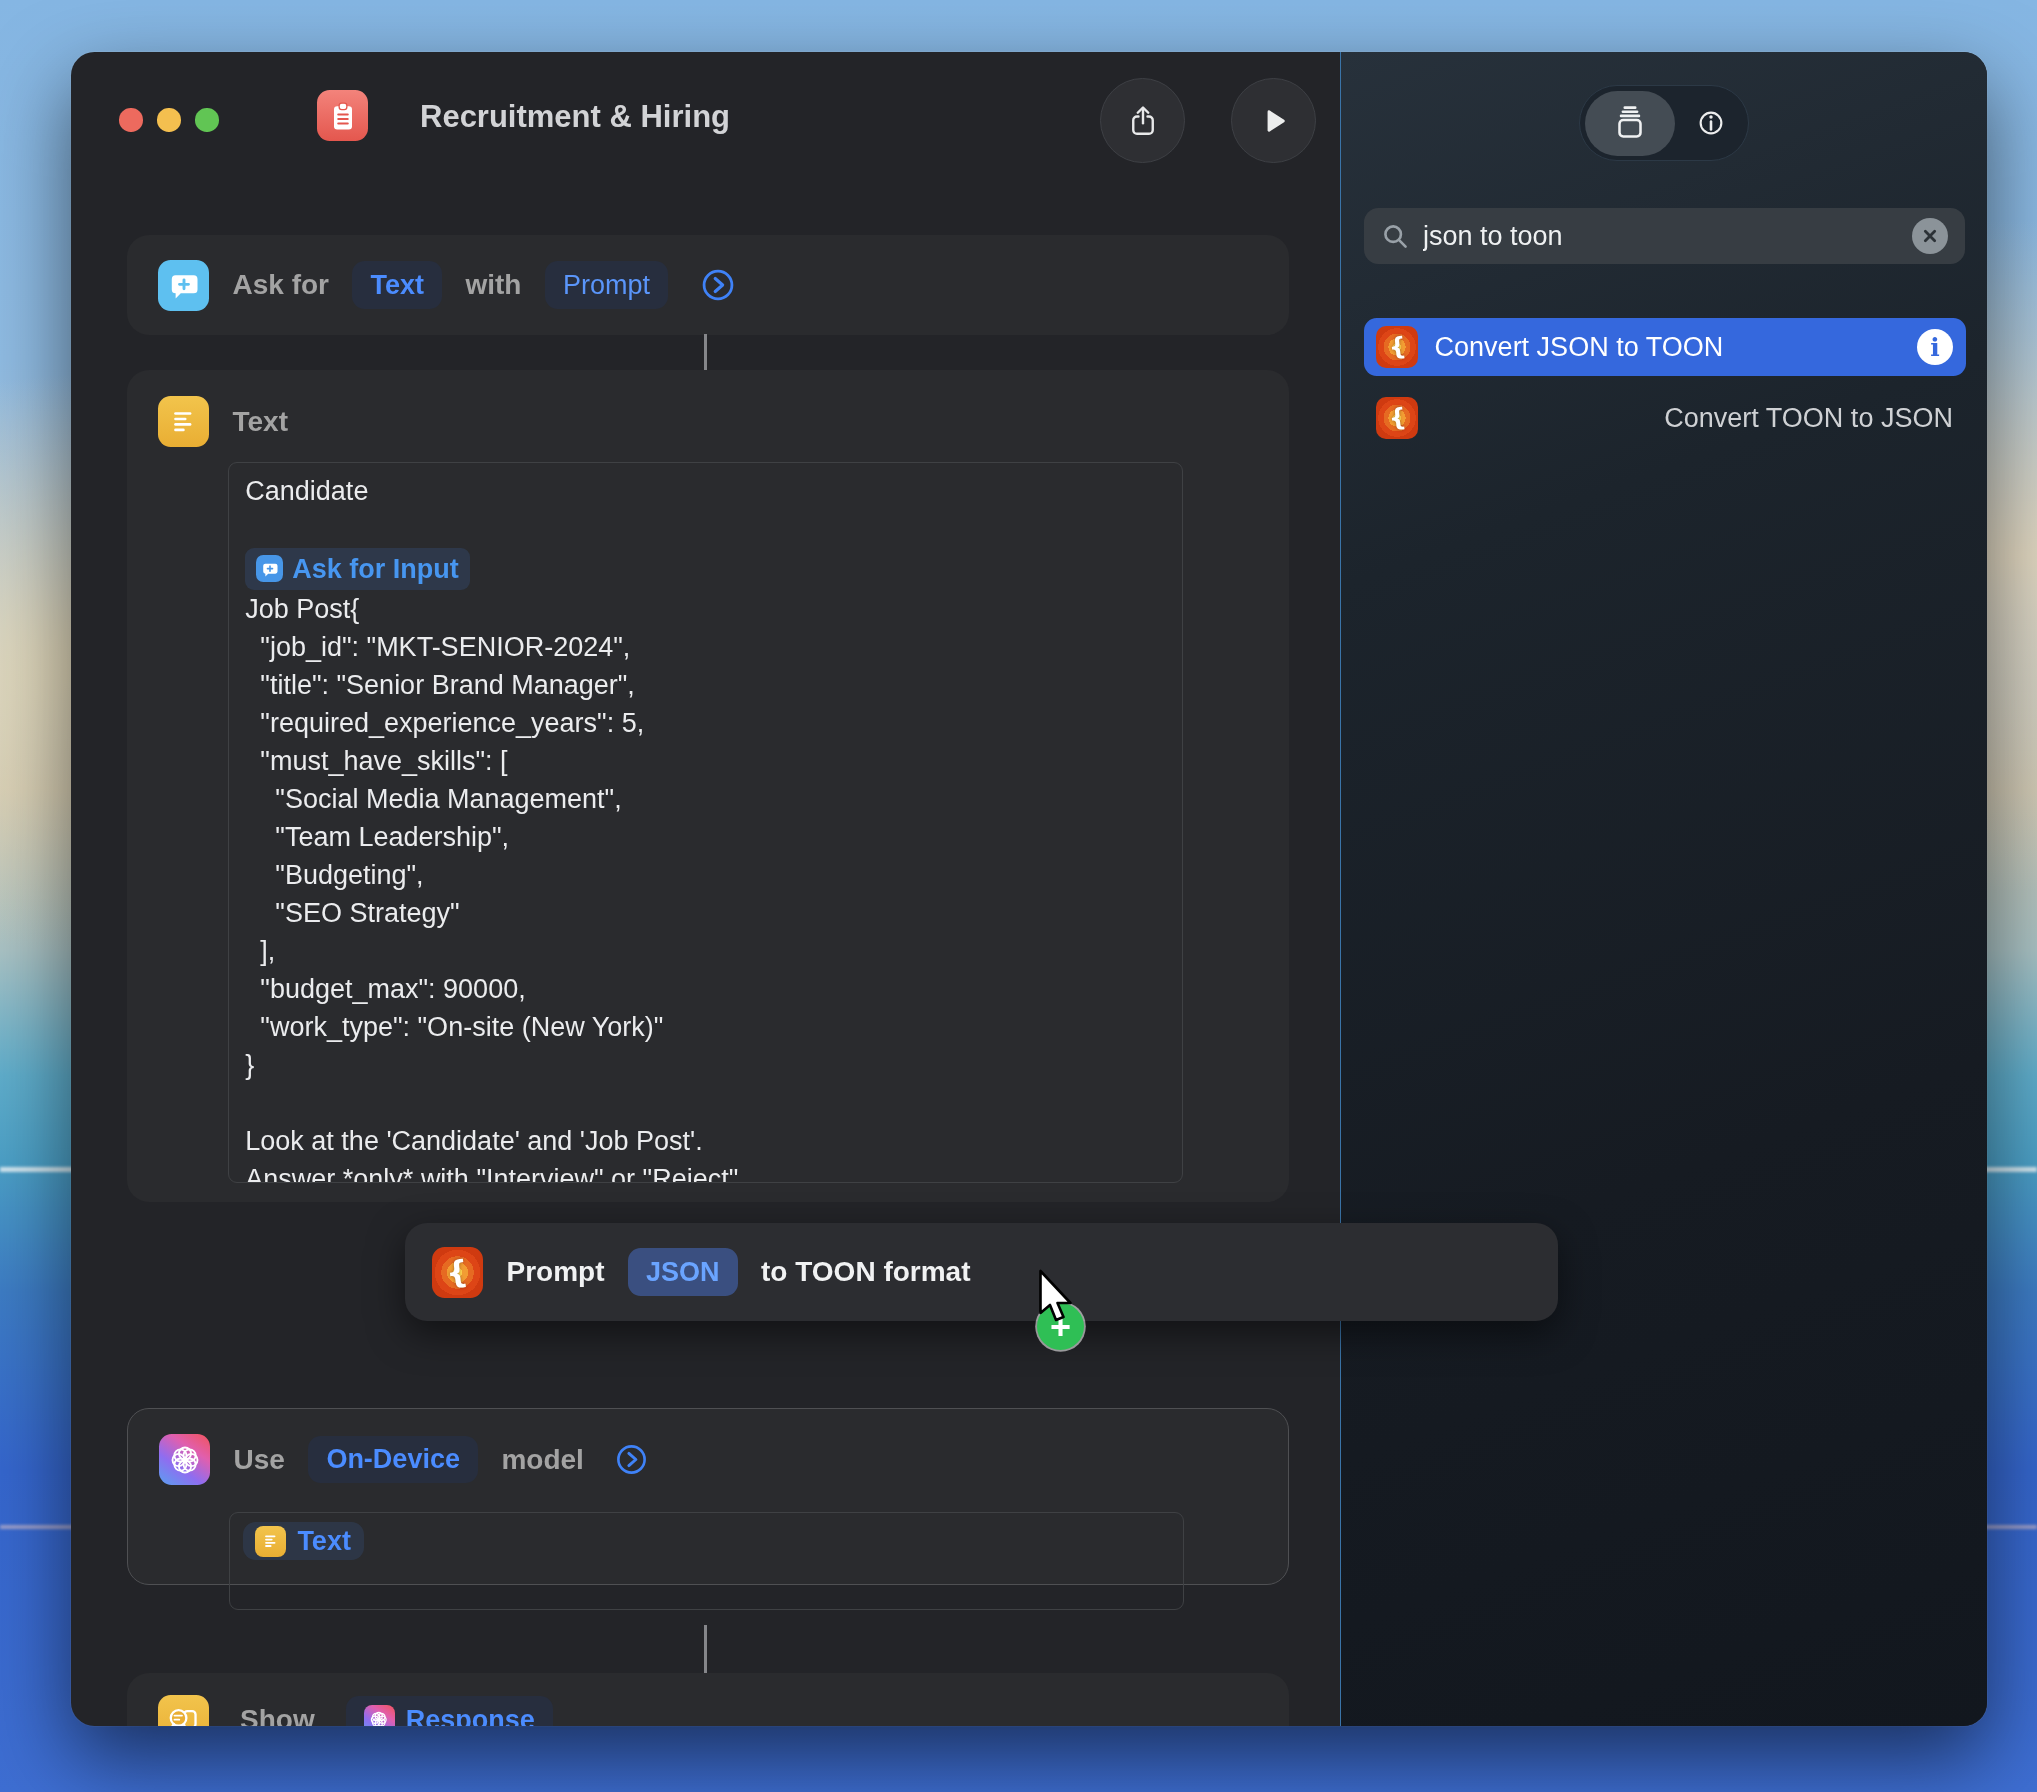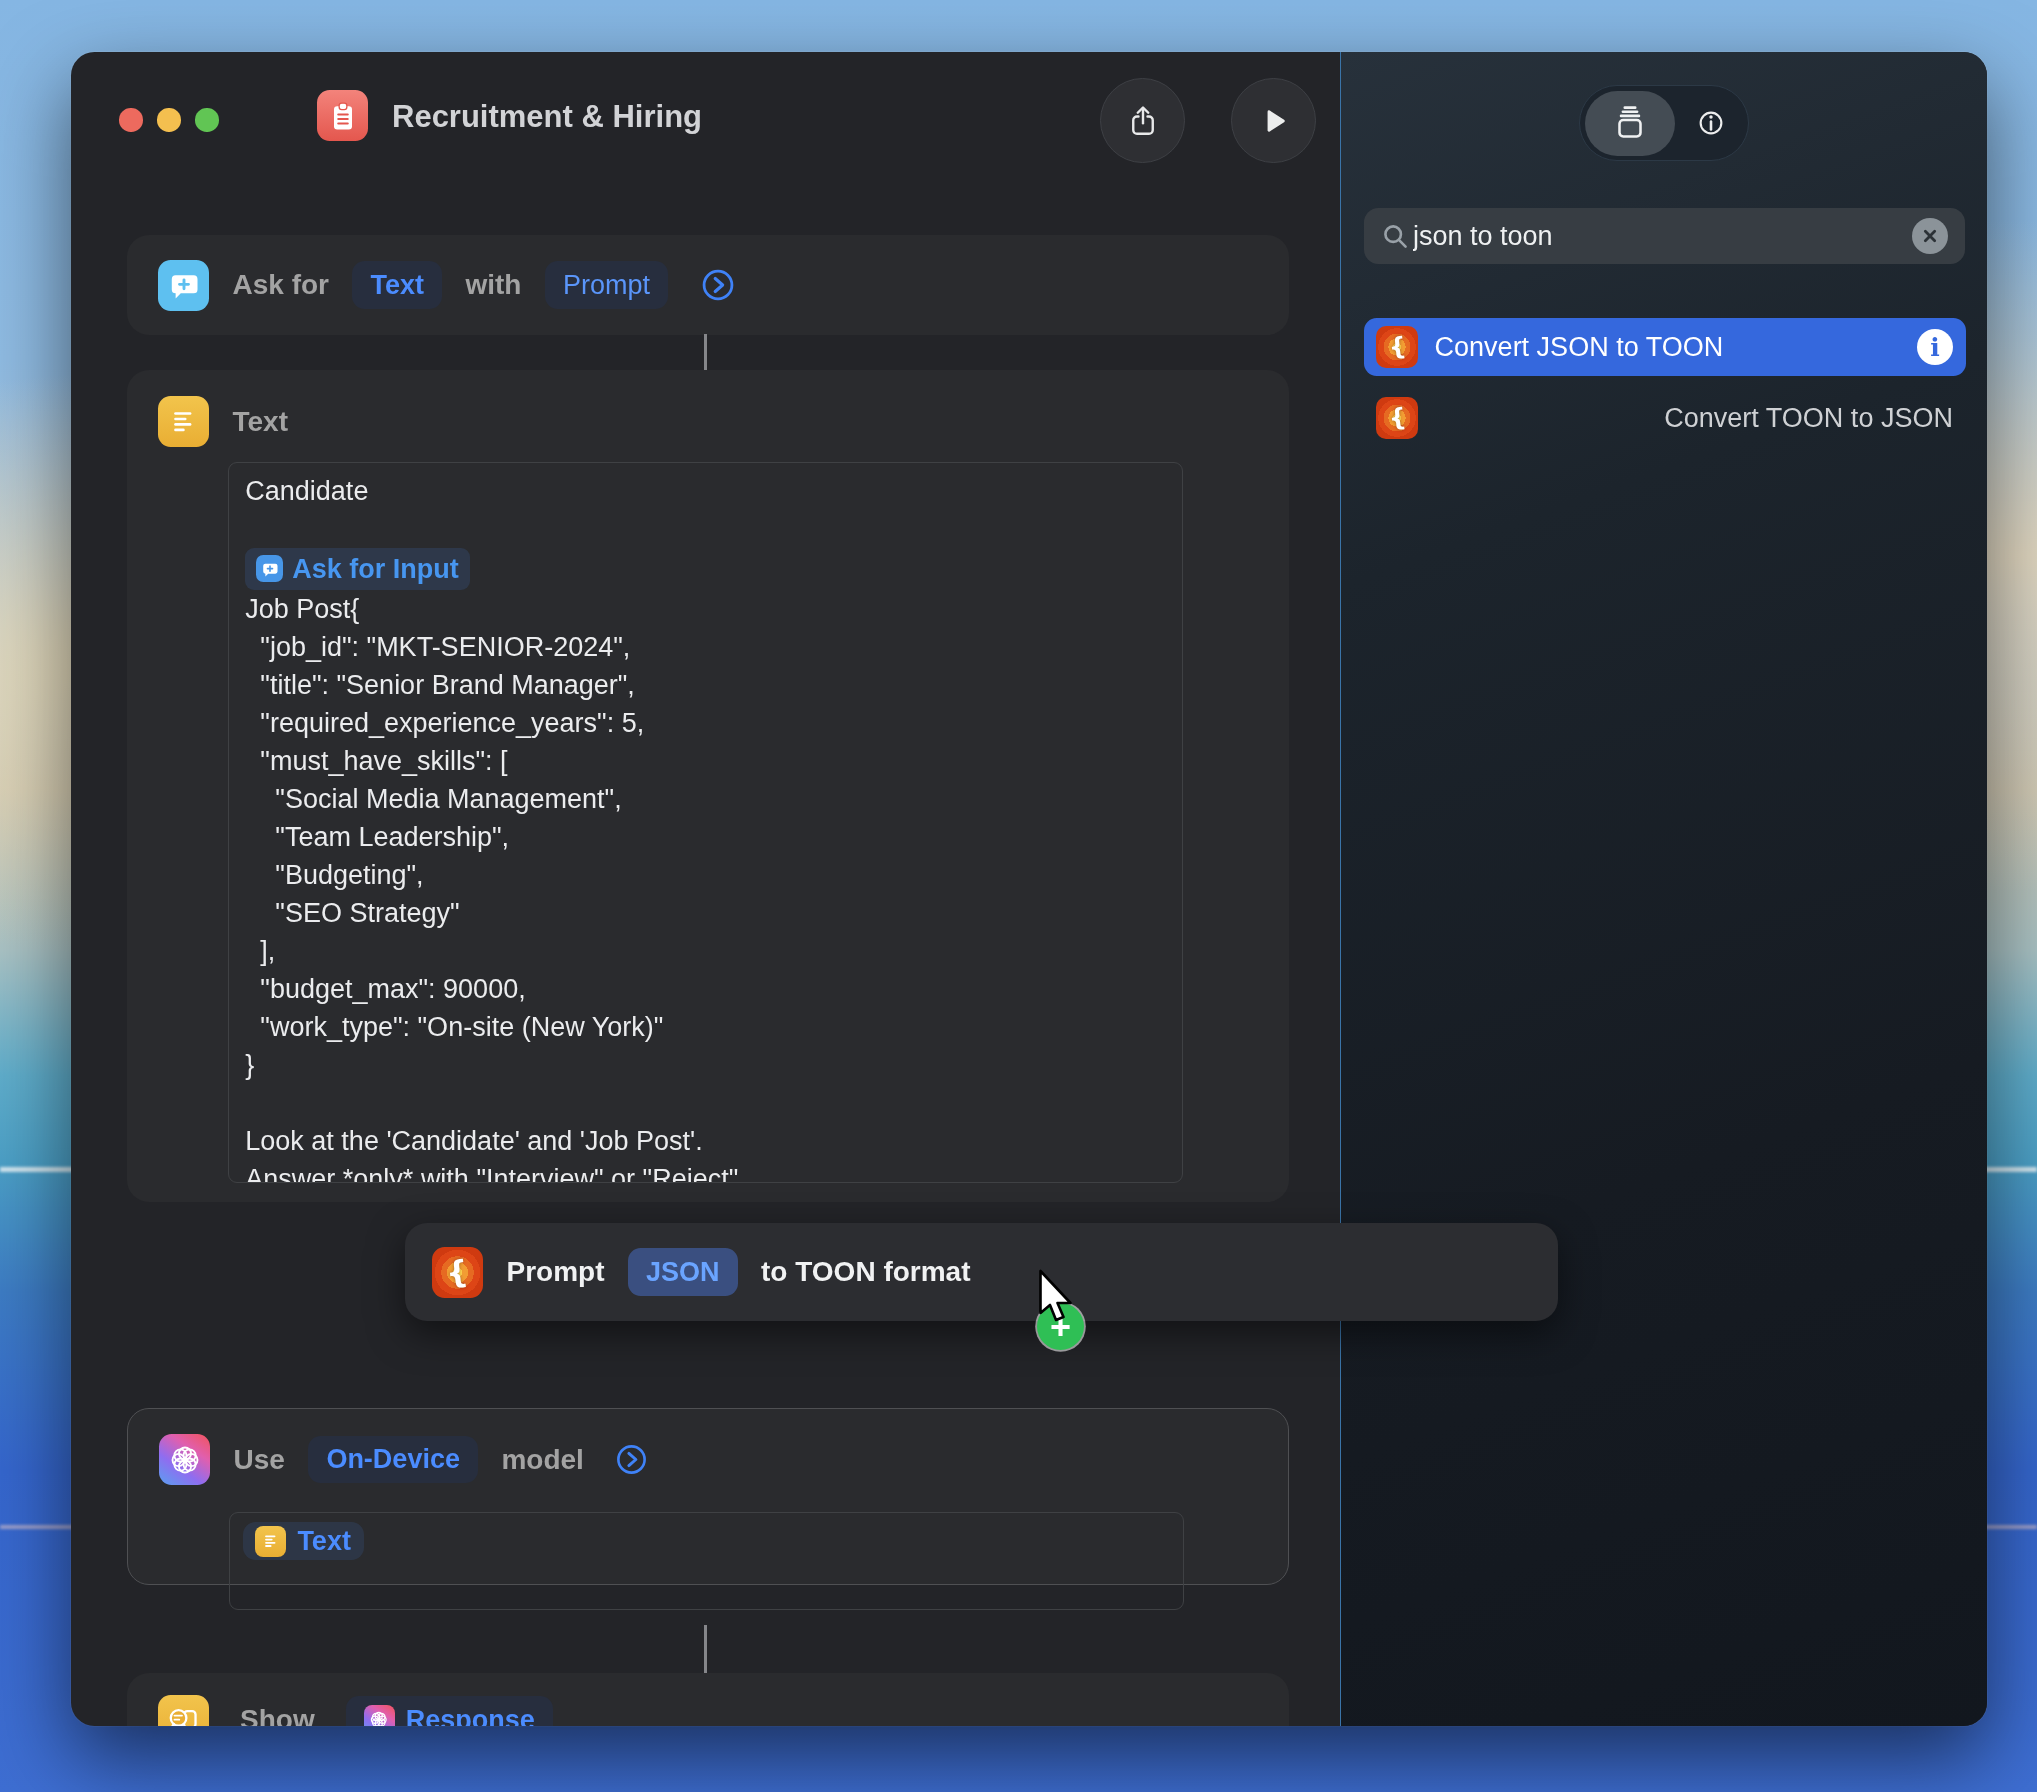--- a/index.html
+++ b/index.html
@@ -31,21 +31,21 @@
   
   .light{position:absolute; width:23.5px; height:23.5px; border-radius:50%;}
   .light.red{left:48px; top:56px; background:#ed6a5e;}
   .light.yellow{left:86px; top:56px; background:#f4bf4f;}
   .light.green{left:124px; top:56px; background:#61c554;}
   .appicon{
     position:absolute; left:246px; top:38px; width:51px; height:51px; border-radius:12.7px;
     background:linear-gradient(180deg,#f3837b,#e4574e);
     display:flex; align-items:center; justify-content:center;
   }
-  .win-title{position:absolute; left:321px; top:47px; font-size:31px; font-weight:700; color:#d2d3d6;}
+  .win-title{position:absolute; left:349px; top:47px; font-size:31px; font-weight:700; color:#d2d3d6;}
   .tb-btn{
     position:absolute; top:26px; width:85px; height:85px; border-radius:50%;
     background:#2e2f33; border:1.8px solid #3e4045;
     display:flex; align-items:center; justify-content:center;
   }
   .tb-btn.share{left:1029px;} .tb-btn.run{left:1160px;}
 
   
   .card{position:absolute; left:56px; width:1162px; background:#2a2b2e; border-radius:22px;}
   .card-ask{top:183px; height:100px;}
@@ -124,21 +124,21 @@
     background:#1c242d; border:1.8px solid #2c3946; display:flex; align-items:center;
   }
   .seg-left{
     width:90px; height:65px; margin-left:4.5px; border-radius:33px; background:#444c54;
     display:flex; align-items:center; justify-content:center;
   }
   .seg-right{flex:1; display:flex; align-items:center; justify-content:center;}
 
   .search{
     position:absolute; left:22.6px; top:156px; width:601px; height:56px; border-radius:14.5px;
-    background:#373d43; display:flex; align-items:center; gap:2px; padding:0 16.3px;
+    background:#373d43; display:flex; align-items:center; gap:12px; padding:0 16.3px;
   }
   .search input{
     flex:1; background:transparent; border:none; outline:none;
     color:#eef0f1; font-size:27px; font-family:"Liberation Sans", sans-serif;
   }
   .clear-btn{width:36px;height:36px;border-radius:50%;background:#8b9399;display:flex;align-items:center;justify-content:center;flex:0 0 auto;}
 
   .result{
     position:absolute; left:22.6px; width:602px; height:58px; border-radius:12.7px;
     display:flex; align-items:center; gap:16.3px; padding:0 12.7px;

